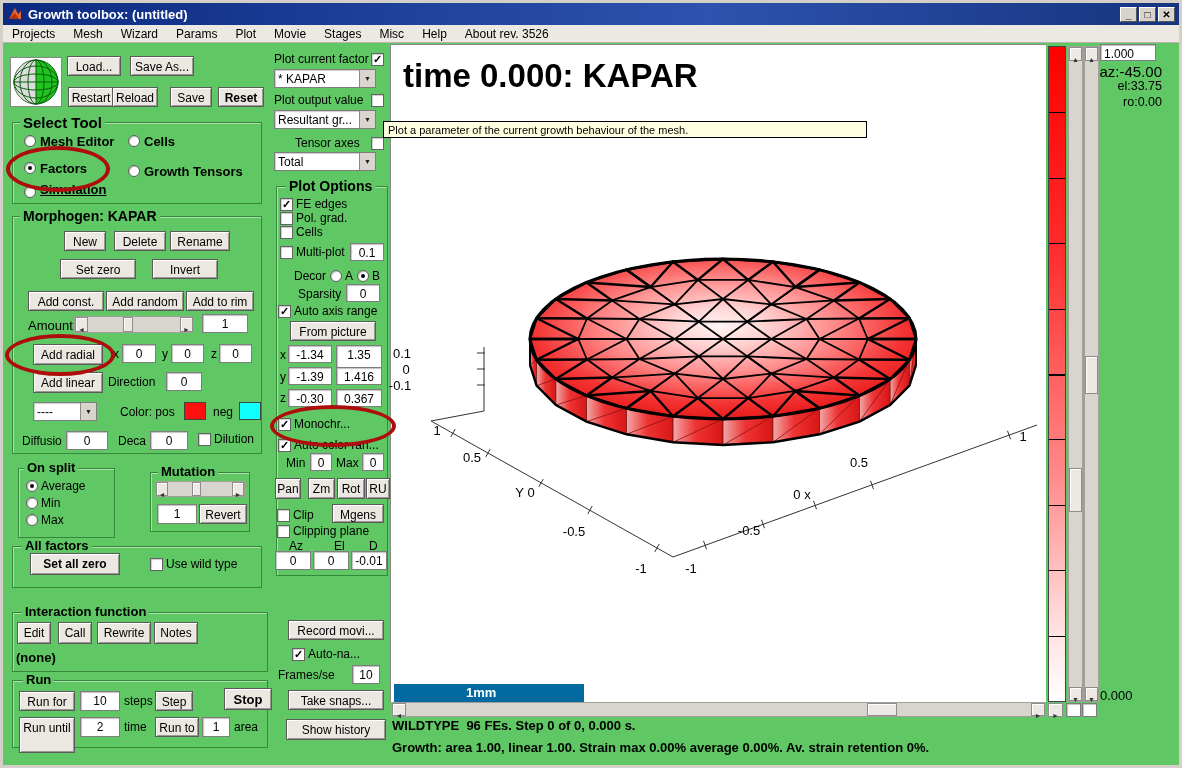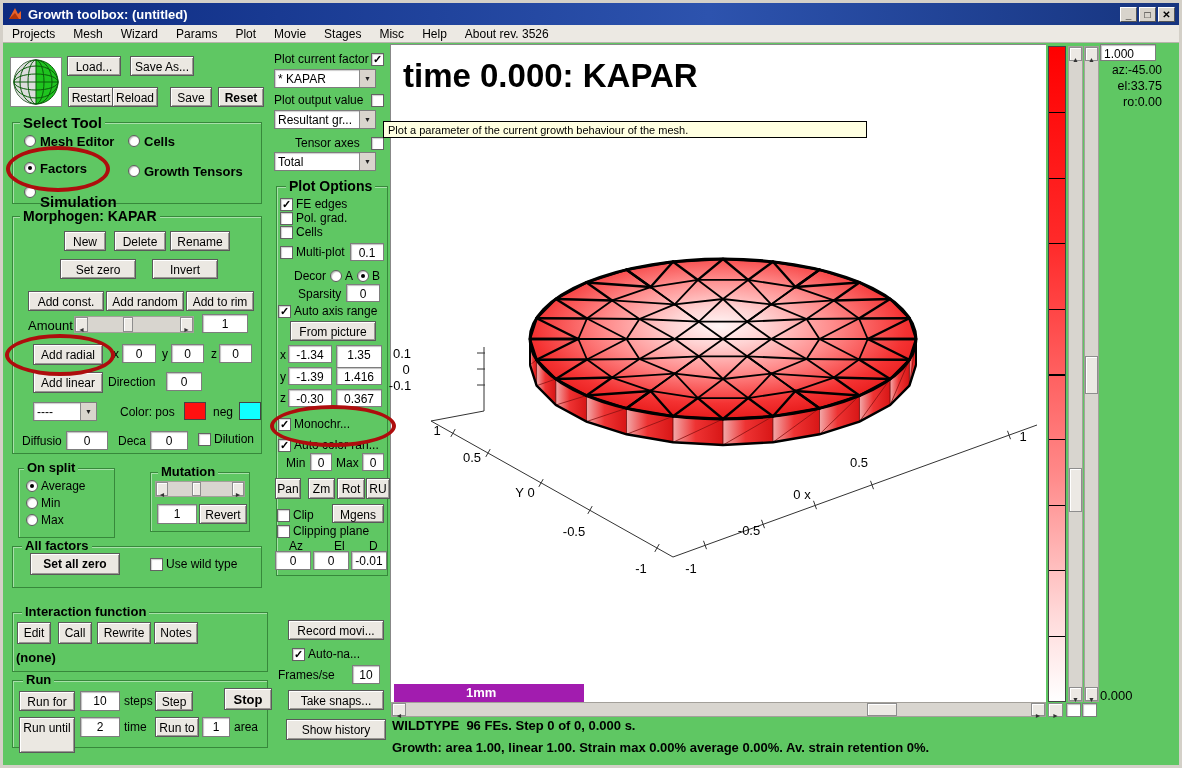--- a/index.html
+++ b/index.html
@@ -31,21 +31,21 @@
   .sbtn.up::before{content:"▲";font-size:7px;line-height:13px;}
   .sbtn.down::before{content:"▼";font-size:7px;line-height:13px;}
   .sbtn.left::before{content:"◄";font-size:7px;line-height:13px;}
   .sbtn.right::before{content:"►";font-size:7px;line-height:13px;}
   .thumb{position:absolute;background:#ece9e4;border:1px solid #8d8d8d;box-shadow:inset 1px 1px 0 #fff;}
   .slider{position:absolute;background:#d8d5cf;border:1px solid #a3a09a;}
   #plot-area{position:absolute;left:390px;top:44px;width:656px;height:658px;background:#fff;border-left:1px solid #888;border-top:1px solid #888;}
   #plot-title{position:absolute;left:12px;top:12px;font-size:33px;font-weight:bold;color:#000;white-space:nowrap;}
   .axlbl{position:absolute;font-size:13px;color:#000;transform:translate(-50%,-50%);white-space:nowrap;}
   #tooltip{position:absolute;left:383px;top:121px;width:484px;height:17px;background:#ffffe1;border:1px solid #000;font-size:11px;padding:2px 0 0 4px;z-index:50;white-space:nowrap;}
-  #scalebar{position:absolute;left:3px;top:639px;width:190px;height:18px;background:#a21caf;color:#fff;font-weight:bold;font-size:13px;padding:1px 0 0 72px;}
+  #scalebar{position:absolute;left:3px;top:639px;width:190px;height:18px;background:#0369a1;color:#fff;font-weight:bold;font-size:13px;padding:1px 0 0 72px;}
   #colorbar{position:absolute;left:1048px;top:46px;width:18px;height:656px;background:linear-gradient(#ff0000,#ff2a2a 30%,#ff8888 65%,#ffdddd 88%,#ffffff);border:1px solid #444;}
   .cbar-tick{position:absolute;left:0;width:100%;background:#000;}
   #status1,#status2{position:absolute;font-size:13px;font-weight:bold;color:#000;white-space:pre;}
   #logo{position:absolute;left:10px;top:57px;width:52px;height:50px;background:#fff;border:1px solid #888;}
 </style>
 </head>
 <body>
 
 <div id="app">
 
@@ -99,21 +99,21 @@
   <span class="grp-t" style="left:20px;top:114px;font-size:15px;">Select  Tool</span>
   <span class="radio" style="left:24px;top:135px;"></span>
   <span class="lbl b" style="left:40px;top:134px;font-size:13px;">Mesh Editor</span>
   <span class="radio" style="left:128px;top:135px;"></span>
   <span class="lbl b" style="left:144px;top:134px;font-size:13px;">Cells</span>
   <span class="radio on" style="left:24px;top:162px;"></span>
   <span class="lbl b" style="left:40px;top:161px;font-size:13px;">Factors</span>
   <span class="radio" style="left:128px;top:165px;"></span>
   <span class="lbl b" style="left:144px;top:164px;font-size:13px;">Growth Tensors</span>
   <span class="radio" style="left:24px;top:186px;"></span>
-  <span class="lbl b" style="left:40px;top:193px;font-size:15px;text-decoration:underline;">Simulation</span>
+  <span class="lbl b" style="left:40px;top:182px;font-size:13px;text-decoration:underline;">Simulation</span>
   <div class="red-ellipse" style="left:6px;top:146px;width:104px;height:46px;"></div>
 
   <div class="grp" style="left:12px;top:216px;width:250px;height:238px;"></div>
   <span class="grp-t" style="left:20px;top:208px;font-size:14px;">Morphogen: KAPAR</span>
   <div class="btn" style="left:64px;top:231px;width:42px;height:20px;">New</div>
   <div class="btn" style="left:114px;top:231px;width:52px;height:20px;">Delete</div>
   <div class="btn" style="left:170px;top:231px;width:60px;height:20px;">Rename</div>
   <div class="btn" style="left:60px;top:259px;width:76px;height:20px;">Set zero</div>
   <div class="btn" style="left:152px;top:259px;width:66px;height:20px;">Invert</div>
   <div class="btn" style="left:28px;top:291px;width:76px;height:20px;">Add const.</div>
@@ -536,18 +536,18 @@
   </div>
   <div class="vscroll" style="left:1084px;top:46px;width:15px;height:656px;">
     <span class="sbtn up" style="left:0;top:0;width:13px;height:14px;"></span>
     <span class="sbtn down" style="left:0;bottom:0;width:13px;height:14px;"></span>
     <span class="thumb" style="left:0;top:309px;width:13px;height:38px;"></span>
   </div>
   <span class="sbtn right" style="left:1048px;top:703px;width:15px;height:14px;"></span>
   <div class="field" style="left:1066px;top:703px;width:15px;height:14px;"></div>
   <div class="field" style="left:1082px;top:703px;width:15px;height:14px;"></div>
   <div class="field" style="left:1100px;top:44px;width:56px;height:17px;text-align:left;padding-left:3px;">1.000</div>
-  <span class="lbl" style="left:1098px;top:63px;width:64px;text-align:right;font-size:12px;">az:-45.00</span>
+  <span class="lbl" style="left:1098px;top:63px;width:64px;text-align:right;font-size:15px;">az:-45.00</span>
   <span class="lbl" style="left:1098px;top:79px;width:64px;text-align:right;font-size:12.5px;">el:33.75</span>
   <span class="lbl" style="left:1098px;top:95px;width:64px;text-align:right;font-size:12.5px;">ro:0.00</span>
   <span class="lbl" style="left:1100px;top:688px;font-size:13px;">0.000</span>
 
 </div>
 
 </body></html>

